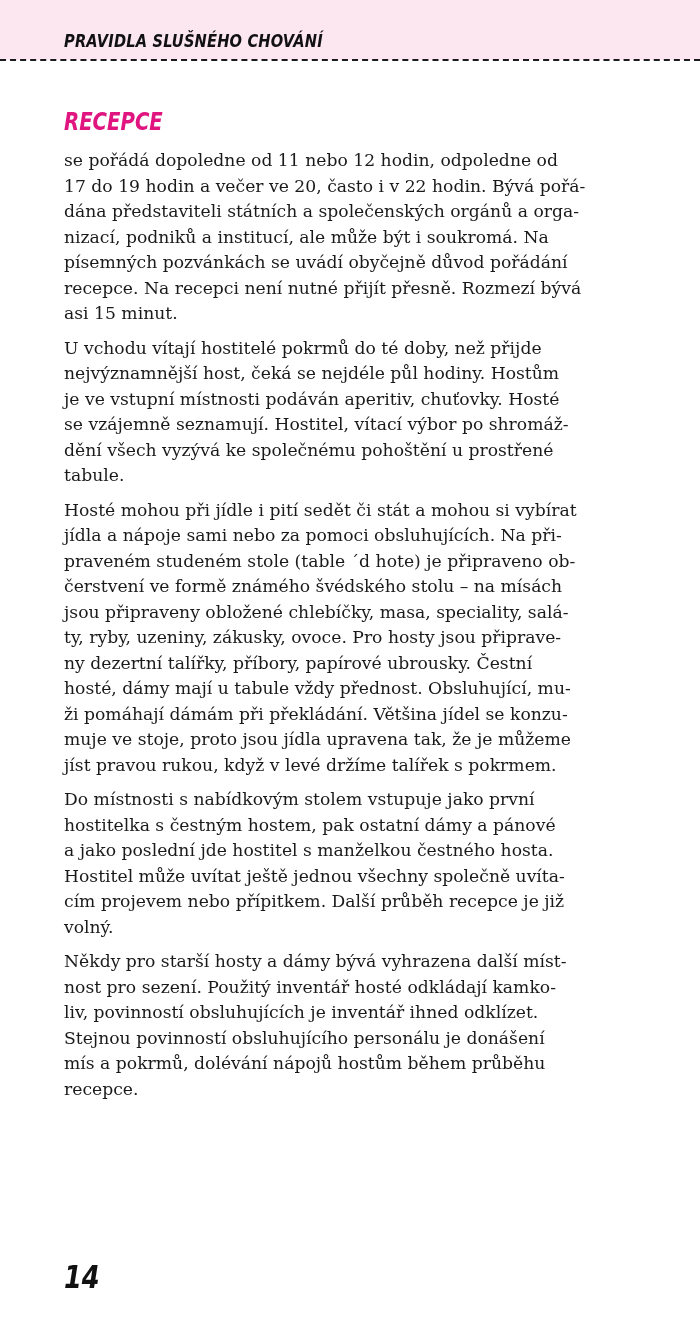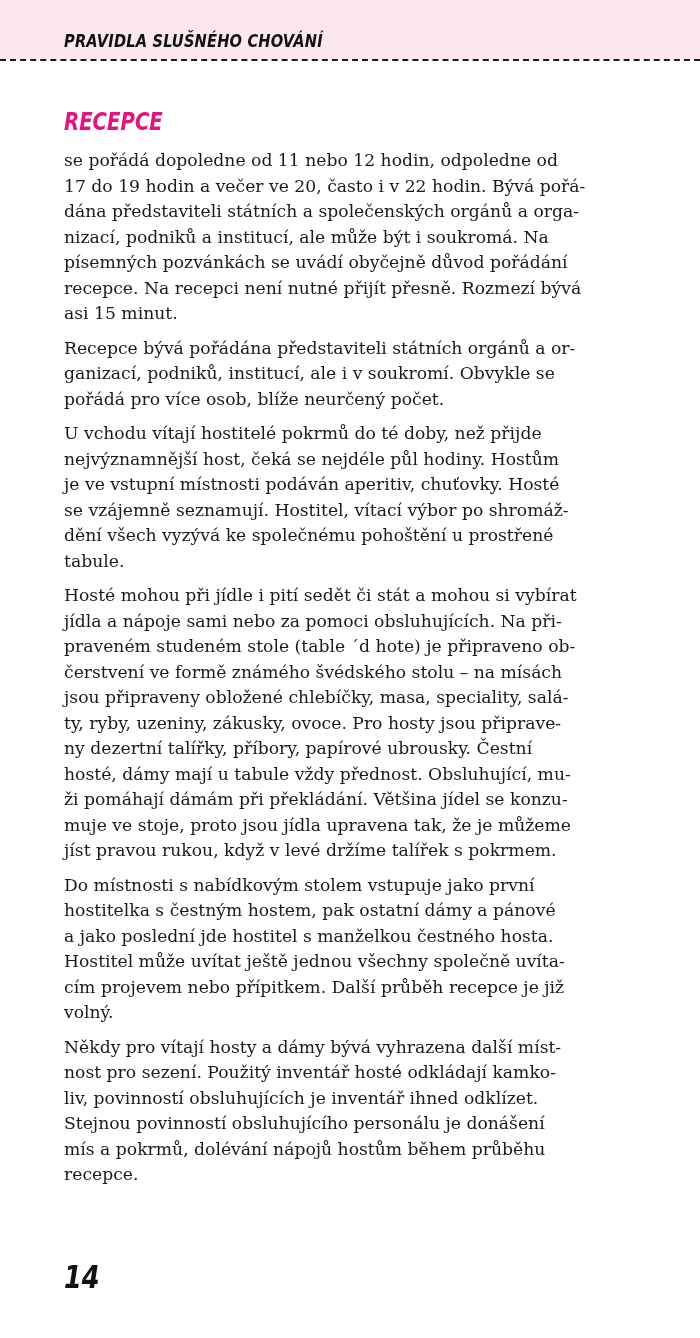--- a/index.html
+++ b/index.html
@@ -93,23 +93,20 @@
 <h2 class="section-title" style="margin:0;">RECEPCE</h2>
 
 <div class="body-text">
   <p>se pořádá dopoledne od 11 nebo 12 hodin, odpoledne od
 17 do 19 hodin a večer ve 20, často i v 22 hodin. Bývá pořá-
 dána představiteli státních a společenských orgánů a orga-
 nizací, podniků a institucí, ale může být i soukromá. Na
 písemných pozvánkách se uvádí obyčejně důvod pořádání
 recepce. Na recepci není nutné přijít přesně. Rozmezí bývá
 asi 15 minut.</p>
-  <p>Recepce bývá pořádána představiteli státních orgánů a or-
-ganizací, podniků, institucí, ale i v soukromí. Obvykle se
-pořádá pro více osob, blíže neurčený počet.</p>
   <p>U vchodu vítají hostitelé pokrmů do té doby, než přijde
 nejvýznamnější host, čeká se nejdéle půl hodiny. Hostům
 je ve vstupní místnosti podáván aperitiv, chuťovky. Hosté
 se vzájemně seznamují. Hostitel, vítací výbor po shromáž-
 dění všech vyzývá ke společnému pohoštění u prostřené
 tabule.</p>
   <p>Hosté mohou při jídle i pití sedět či stát a mohou si vybírat
 jídla a nápoje sami nebo za pomoci obsluhujících. Na při-
 praveném studeném stole (table ´d hote) je připraveno ob-
 čerstvení ve formě známého švédského stolu – na mísách
@@ -119,21 +116,21 @@
 hosté, dámy mají u tabule vždy přednost. Obsluhující, mu-
 ži pomáhají dámám při překládání. Většina jídel se konzu-
 muje ve stoje, proto jsou jídla upravena tak, že je můžeme
 jíst pravou rukou, když v levé držíme talířek s pokrmem.</p>
   <p>Do místnosti s nabídkovým stolem vstupuje jako první
 hostitelka s čestným hostem, pak ostatní dámy a pánové
 a jako poslední jde hostitel s manželkou čestného hosta.
 Hostitel může uvítat ještě jednou všechny společně uvíta-
 cím projevem nebo přípitkem. Další průběh recepce je již
 volný.</p>
-  <p>Někdy pro vítají hosty a dámy bývá vyhrazena další míst-
+  <p>Někdy pro starší hosty a dámy bývá vyhrazena další míst-
 nost pro sezení. Použitý inventář hosté odkládají kamko-
 liv, povinností obsluhujících je inventář ihned odklízet.
 Stejnou povinností obsluhujícího personálu je donášení
 mís a pokrmů, dolévání nápojů hostům během průběhu
 recepce.</p>
 </div>
 
 <div class="page-number">14</div>
 
 </body></html>

